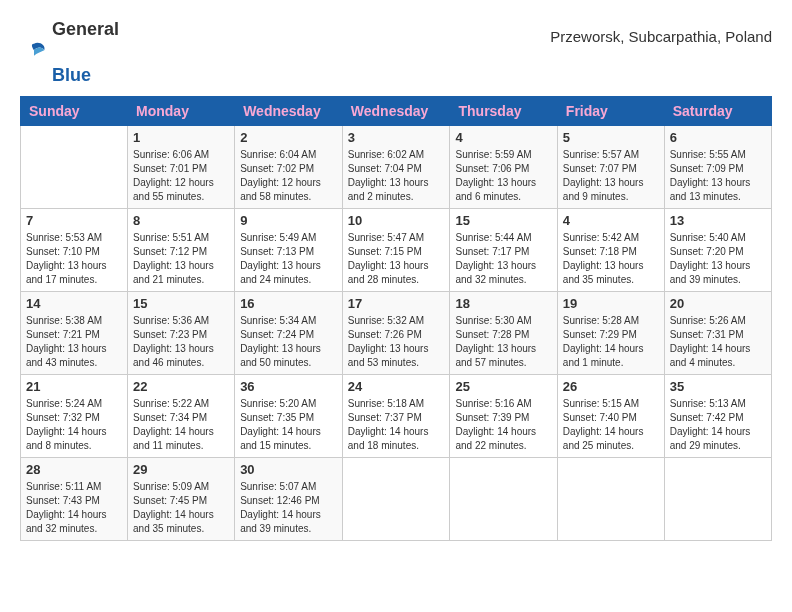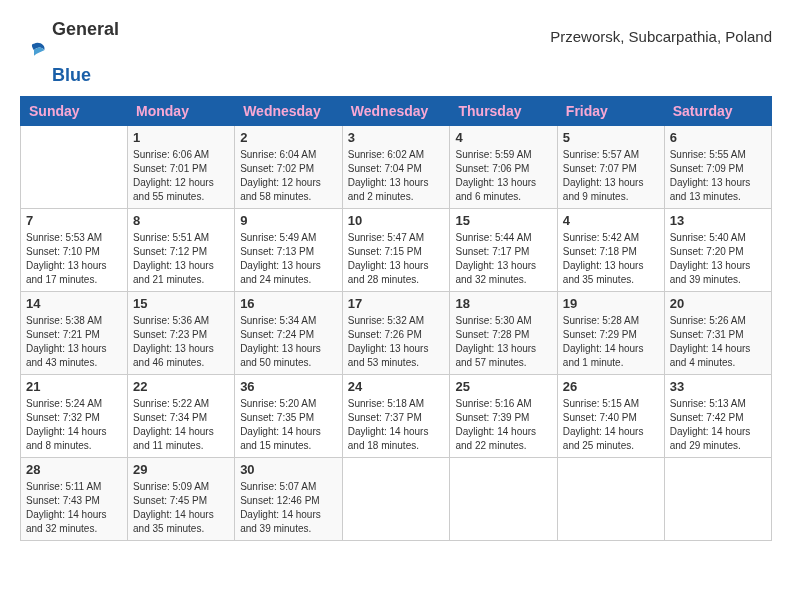--- a/index.html
+++ b/index.html
@@ -303,21 +303,21 @@
 and 22 minutes.</div>
         </td>
         <td>
           <span class="day-number">26</span>
           <div class="day-info">Sunrise: 5:15 AM
 Sunset: 7:40 PM
 Daylight: 14 hours
 and 25 minutes.</div>
         </td>
         <td>
-          <span class="day-number">33</span>
+          <span class="day-number">35</span>
           <div class="day-info">Sunrise: 5:13 AM
 Sunset: 7:42 PM
 Daylight: 14 hours
 and 29 minutes.</div>
         </td>
       </tr>
       <tr>
         <td>
           <span class="day-number">28</span>
           <div class="day-info">Sunrise: 5:11 AM

